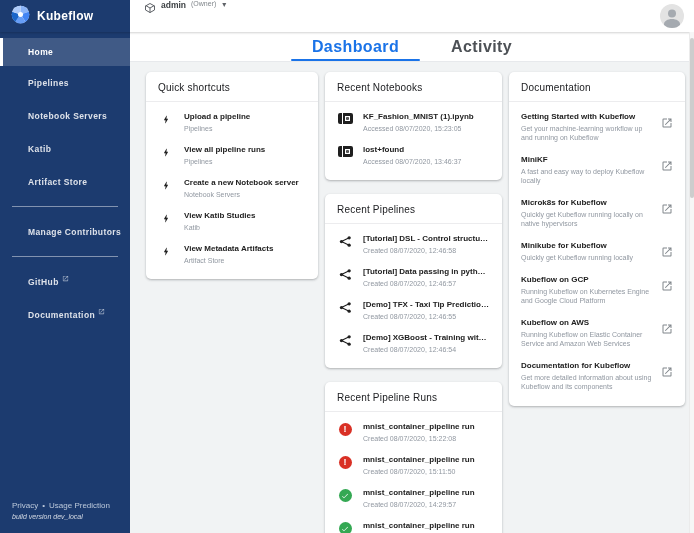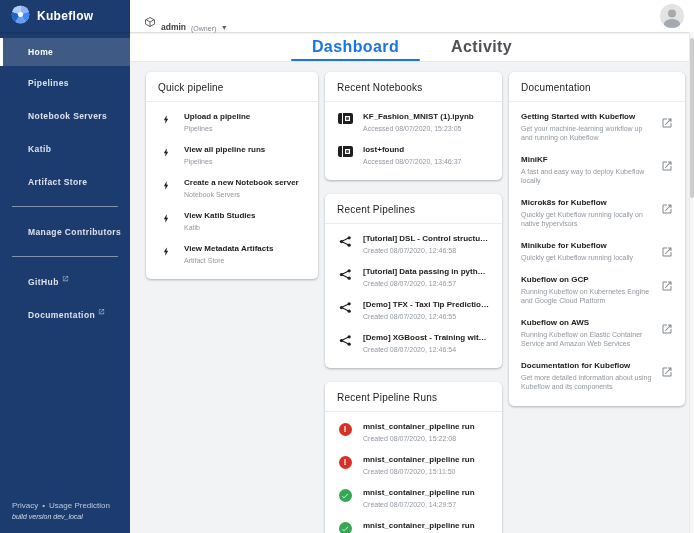--- a/index.html
+++ b/index.html
@@ -8,21 +8,21 @@
     font-family:"Liberation Sans", sans-serif;
     background:#f1f3f4; position:relative; color:#202124;
   }
 
   
   .topbar { position:absolute; top:0; left:0; right:0; height:32px; background:#fff;
             box-shadow:0 1px 2px rgba(0,0,0,0.18); display:flex; align-items:stretch; z-index:6; }
   .topbar-brand { width:130px; background:#1c3b6f; color:#fff; display:flex; align-items:center;
                   gap:7px; padding-left:11px; flex:none; }
   .brand-text { font-size:12px; font-weight:bold; letter-spacing:.3px; }
-  .ns-selector { display:flex; align-items:flex-end; gap:5px; padding-left:14px; cursor:pointer; }
+  .ns-selector { display:flex; align-items:flex-start; gap:5px; padding-left:14px; cursor:pointer; }
   .ns-name { font-size:8.5px; color:#3c4043; font-weight:bold; }
   .ns-role { font-size:7px; color:#80868b; }
   .ns-caret { font-size:8px; color:#5f6368; margin-left:1px; }
   .avatar { margin-left:auto; margin-right:10px; align-self:center; width:24px; height:24px;
             border-radius:50%; background:#e3e3e3; overflow:hidden; cursor:pointer; flex:none; }
 
   
   .sidebar { position:absolute; top:32px; left:0; bottom:0; width:130px; background:#1c3b6f;
              display:flex; flex-direction:column; padding-top:6px; z-index:5; }
   .nav-item { height:33px; display:flex; align-items:center; padding:0 8px 0 28px;
@@ -177,21 +177,21 @@
 <div class="main">
   <div class="tabbar">
     <div class="tab active">Dashboard</div>
     <div class="tab">Activity</div>
   </div>
 
   <div class="content">
 
     <div class="col col1">
       <div class="card">
-        <div class="card-title">Quick pipeline</div>
+        <div class="card-title">Quick shortcuts</div>
         <div class="card-divider"></div>
         <div class="card-body">
           <div class="row-item">
             <span class="row-icon">
                 <svg width="10" height="13" viewBox="0 0 24 24" fill="#212121">
                   <path d="M11 21h-1l1-7H7.5c-.58 0-.57-.32-.38-.66l5.88-10.34h1l-1 7h3.5c.49 0 .56.33.47.51l-.07.15L11 21z"></path>
                 </svg>
               </span>
             <span class="row-text">
               <div class="item-title">Upload a pipeline</div>

